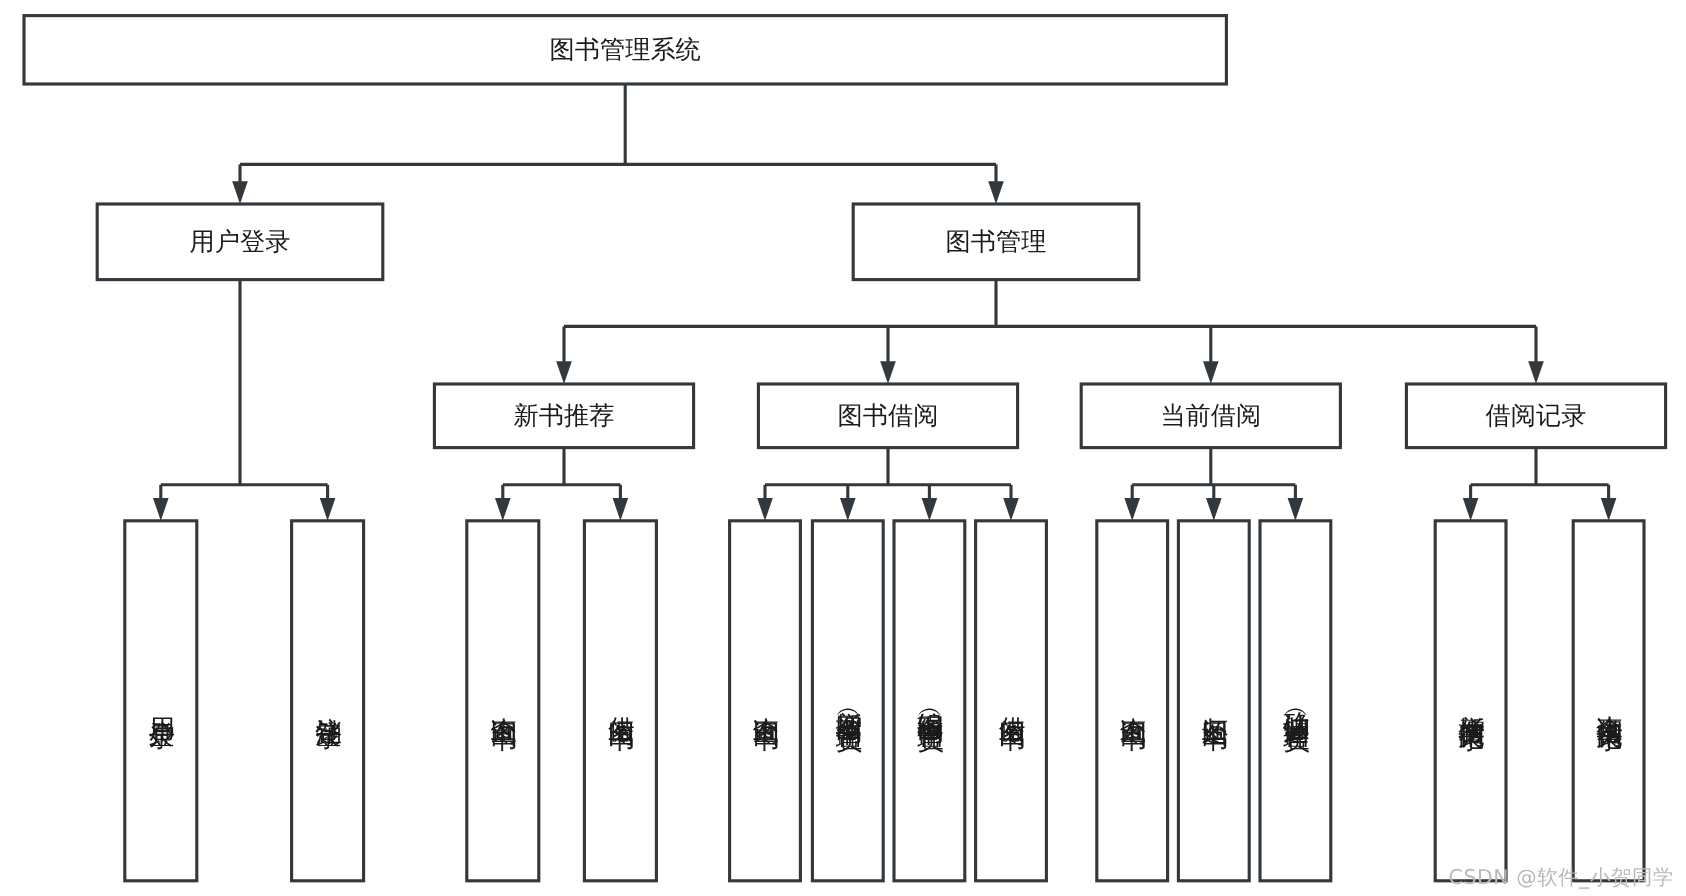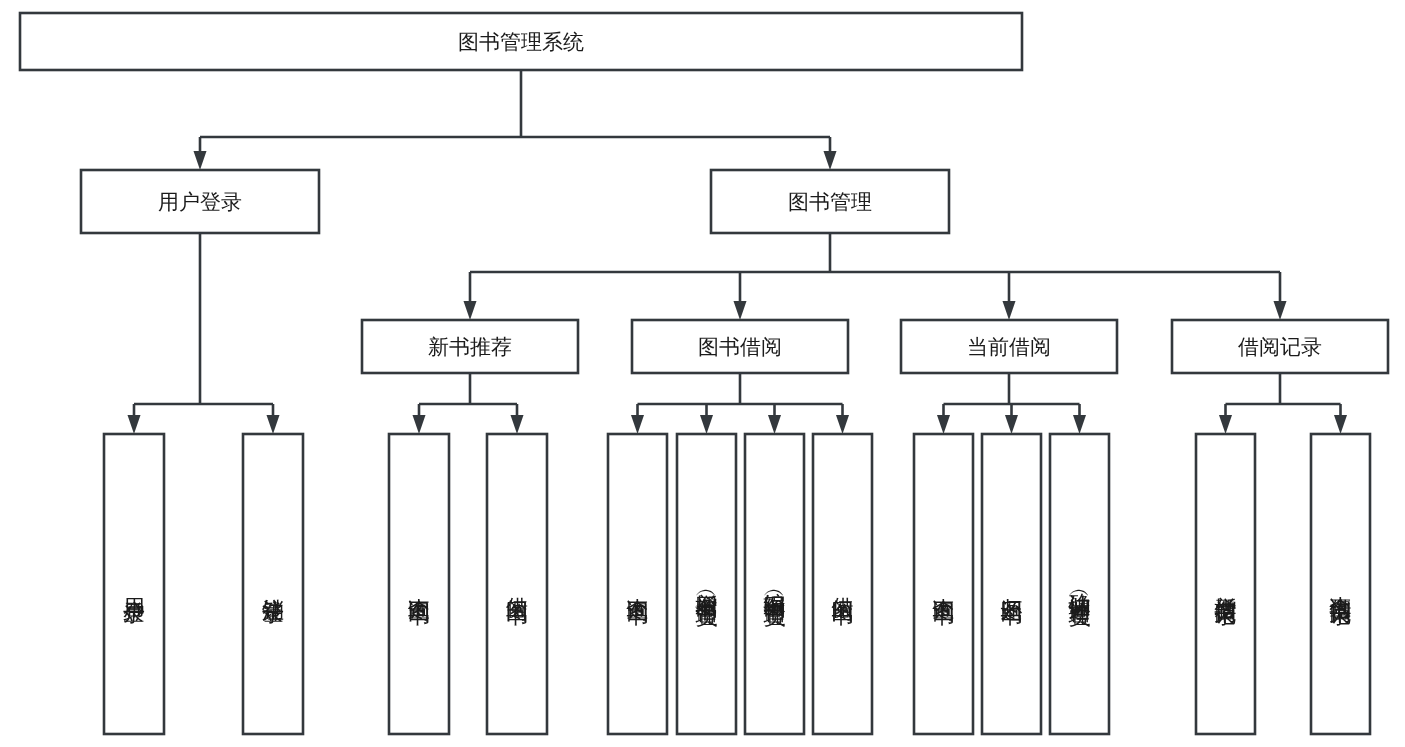--- a/index.html
+++ b/index.html
@@ -209,14 +209,15 @@
         <span class="leaf-label">确认归还（管理员）</span>
       </div>
       <div class="leaf-label-wrap" style="left: 1196px; top: 434px; width: 59px; height: 300px;">
         <span class="leaf-label">新增借阅记录</span>
       </div>
       <div class="leaf-label-wrap" style="left: 1311px; top: 434px; width: 59px; height: 300px;">
         <span class="leaf-label">查询借阅记录</span>
       </div>
     </div>
 
+  <div class="watermark">CSDN @软件_小贺同学</div>
 
 </div>
 
 </body></html>

